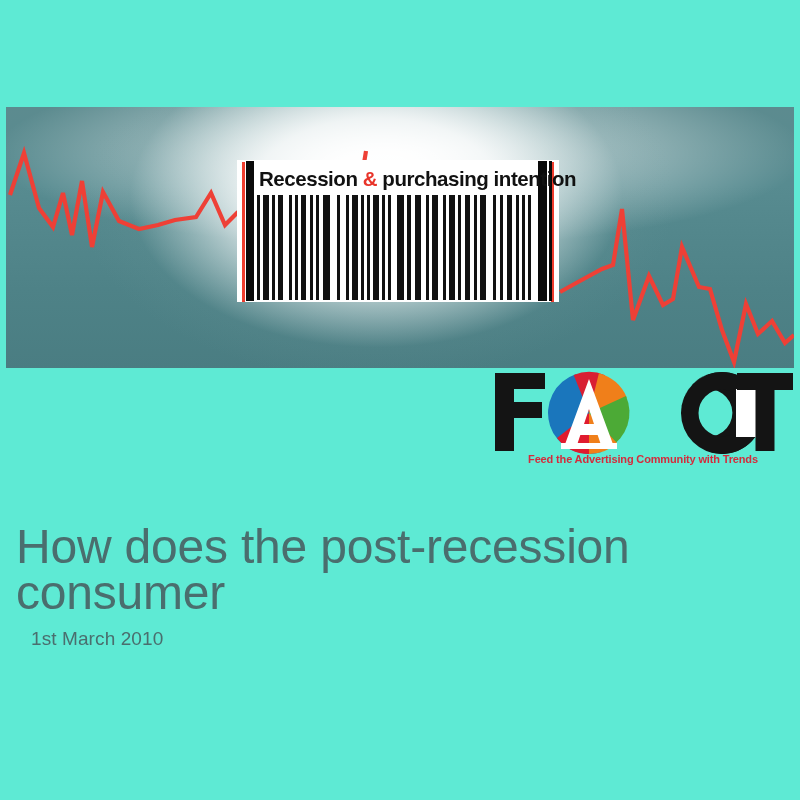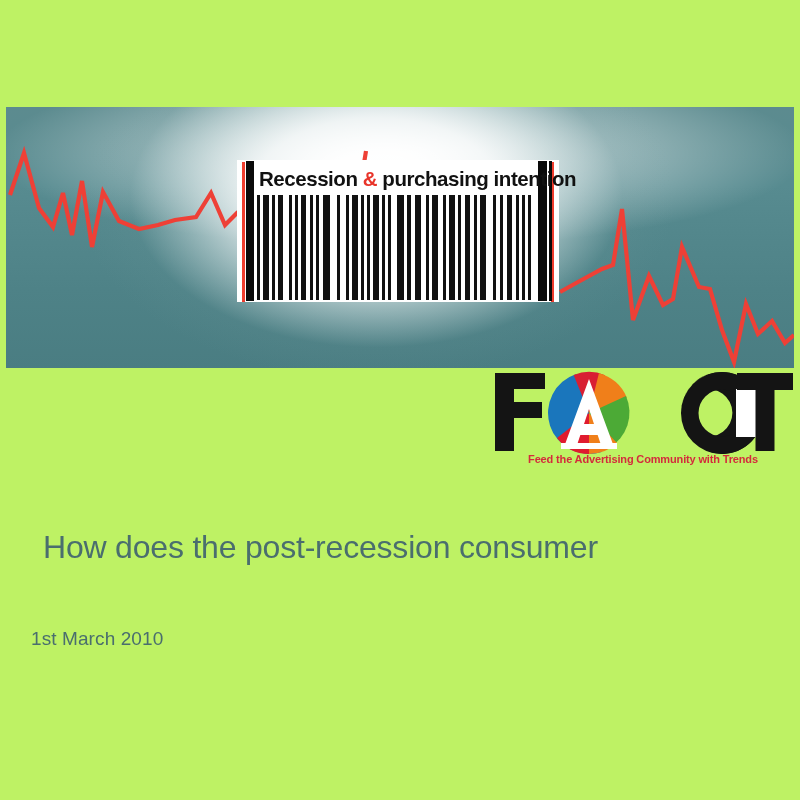--- a/index.html
+++ b/index.html
@@ -14,21 +14,21 @@
     overflow: hidden;
     font-family: "Liberation Sans", sans-serif;
     -webkit-font-smoothing: antialiased;
   }
 
   
   #slide {
     position: absolute;
     left: 0; top: 0;
     width: 800px; height: 800px;
-    background: #bef264;
+    background: #5eead4;
     text-decoration: underline;
   }
 
   
   #hero {
     position: absolute;
     left: 6px;
     top: 107px;
     width: 788px;
     height: 261px;
@@ -149,25 +149,25 @@
     font-weight: bold;
     font-size: 11px;
     letter-spacing: -0.15px;
     color: #d42b3c;
     white-space: nowrap;
   }
 
   
   #headline {
     position: absolute;
-    left: 43px;
+    left: 16px;
     top: 524px;
     width: 730px;
     font-family: "Liberation Sans", sans-serif;
-    font-size: 32px;
+    font-size: 48px;
     line-height: 46px;
     font-weight: normal;
     color: #4a6e6e;
     letter-spacing: -0.2px;
   }
   #headline .l2 { display: block; }
   #subdate {
     position: absolute;
     left: 31px;
     top: 628px;

